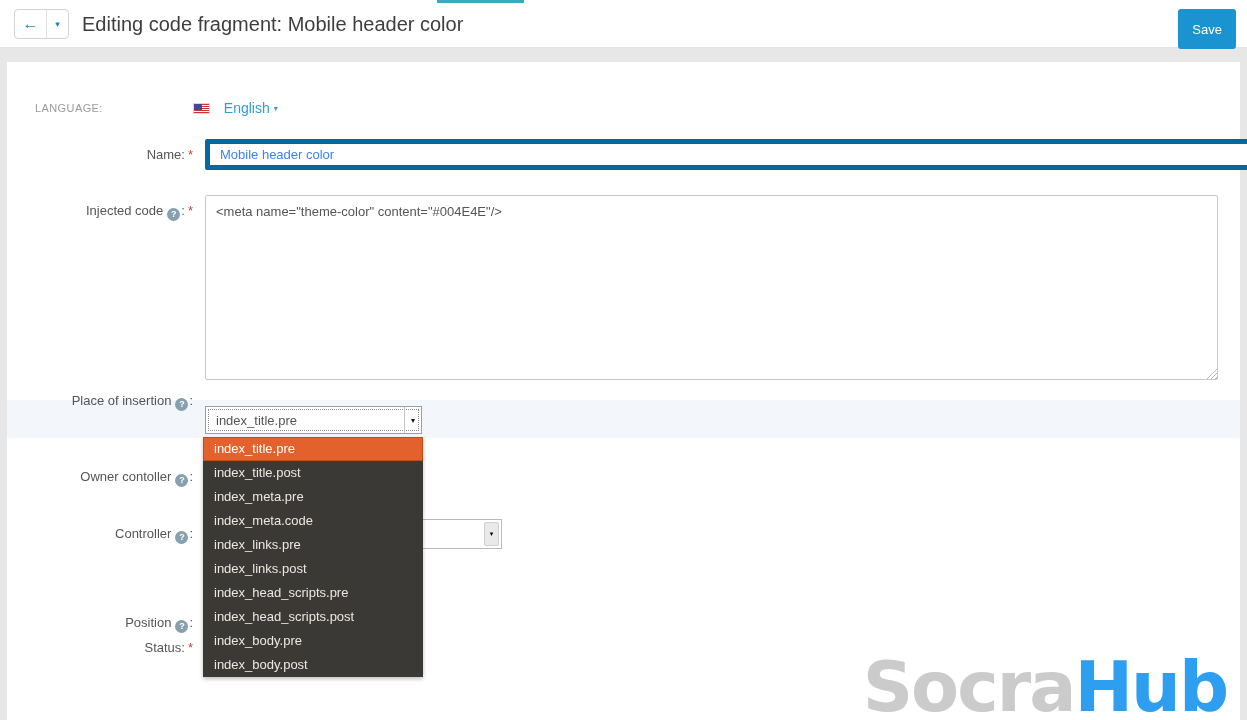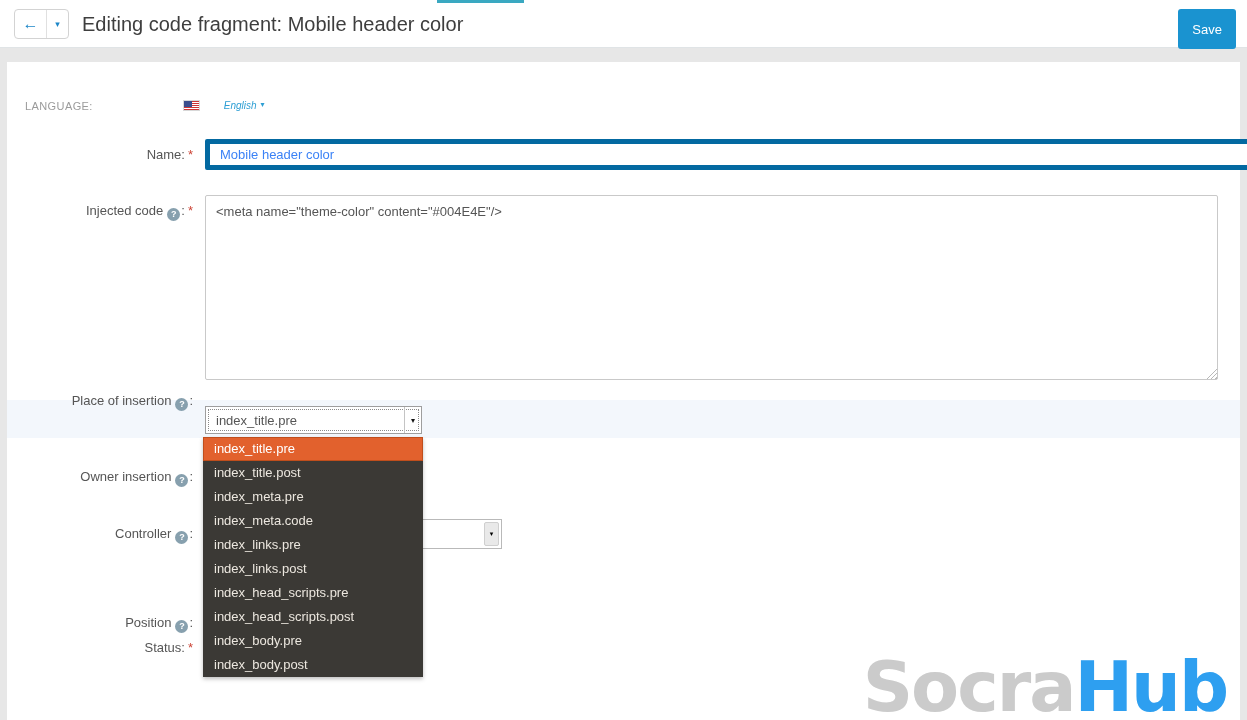--- a/index.html
+++ b/index.html
@@ -18,25 +18,25 @@
   .back-group{position:absolute;left:14px;top:9px;height:30px;display:flex;border:1px solid #d3d3d3;border-radius:4px;background:#fff;overflow:hidden;}
   .back-btn{width:31px;height:100%;display:flex;align-items:center;justify-content:center;color:#1d86c8;font-weight:bold;font-size:16px;cursor:pointer;}
   .back-caret{width:22px;height:100%;display:flex;align-items:center;justify-content:center;color:#1d86c8;font-size:9px;border-left:1px solid #e0e0e0;cursor:pointer;}
   .page-title{position:absolute;left:82px;top:0;height:48px;display:flex;align-items:center;font-size:20px;color:#3e3e3e;}
   .save-btn{position:absolute;right:11px;top:9px;height:40px;padding:0 14px;background:var(--save-bg);color:#fff;border:none;border-radius:3px;font-size:13px;font-family:"Liberation Sans",sans-serif;cursor:pointer;}
 
   
   .panel{position:absolute;left:7px;right:7px;top:62px;bottom:0;background:#ffffff;}
 
   
-  .lang-row{position:absolute;left:25px;top:100px;display:flex;z-index:2;}
+  .lang-row{position:absolute;left:35px;top:100px;display:flex;align-items:center;z-index:2;}
   .lang-label{font-size:11px;color:#9b9b9b;letter-spacing:.4px;}
   .flag{position:relative;width:17px;height:11px;margin-left:90px;background:repeating-linear-gradient(180deg,#c33 0 1px,#fff 1px 2px);border:1px solid #d8d8d8;}
   .flag .canton{position:absolute;left:0;top:0;width:8px;height:6px;background:#3b4d8c;}
-  .lang-link{margin-left:24px;font-size:10px;color:var(--link);cursor:pointer;font-style:italic;}
+  .lang-link{margin-left:14px;font-size:14px;color:var(--link);cursor:pointer;}
   .lang-caret{margin-left:4px;font-size:8px;color:var(--link);cursor:pointer;}
 
   
   .label-col{position:absolute;left:0;width:193px;text-align:right;font-size:13px;color:var(--label);z-index:2;}
   .req{color:var(--required);margin-left:3px;font-size:13px;}
   .help-icon{display:inline-block;width:13px;height:13px;margin-left:4px;margin-right:1px;border-radius:50%;background:#87a0ae;color:#fff;font-size:9px;font-weight:bold;text-align:center;line-height:13px;vertical-align:-2px;cursor:pointer;}
 
   
   .text-input{position:absolute;left:205px;top:139px;width:1082px;height:31px;border:5px solid #0369a1;border-radius:2px;padding:0 10px;font-size:13px;color:#3b82f6;font-family:"Liberation Sans",sans-serif;background:#fff;z-index:2;}
   .code-area{position:absolute;left:205px;top:195px;width:1013px;height:185px;border:1px solid #c9c9c9;border-radius:2px;padding:8px 10px;font-size:13px;color:#555;font-family:"Liberation Sans",sans-serif;background:#fff;resize:none;z-index:2;}
@@ -108,21 +108,21 @@
 
   <div class="label-col" style="top:393px;">
     <span>Place of insertion</span><span class="help-icon">?</span><span>:</span>
   </div>
   <div class="select-box place-select">
     <span class="select-value">index_title.pre</span>
     <span class="place-arrow">▾</span>
   </div>
 
   <div class="label-col" style="top:469px;">
-    <span>Owner insertion</span><span class="help-icon">?</span><span>:</span>
+    <span>Owner contoller</span><span class="help-icon">?</span><span>:</span>
   </div>
 
   <div class="label-col" style="top:526px;">
     <span>Controller</span><span class="help-icon">?</span><span>:</span>
   </div>
   <div class="select-box controller-select">
     <span class="native-arrow-btn">▾</span>
   </div>
 
   <div class="label-col" style="top:615px;">

